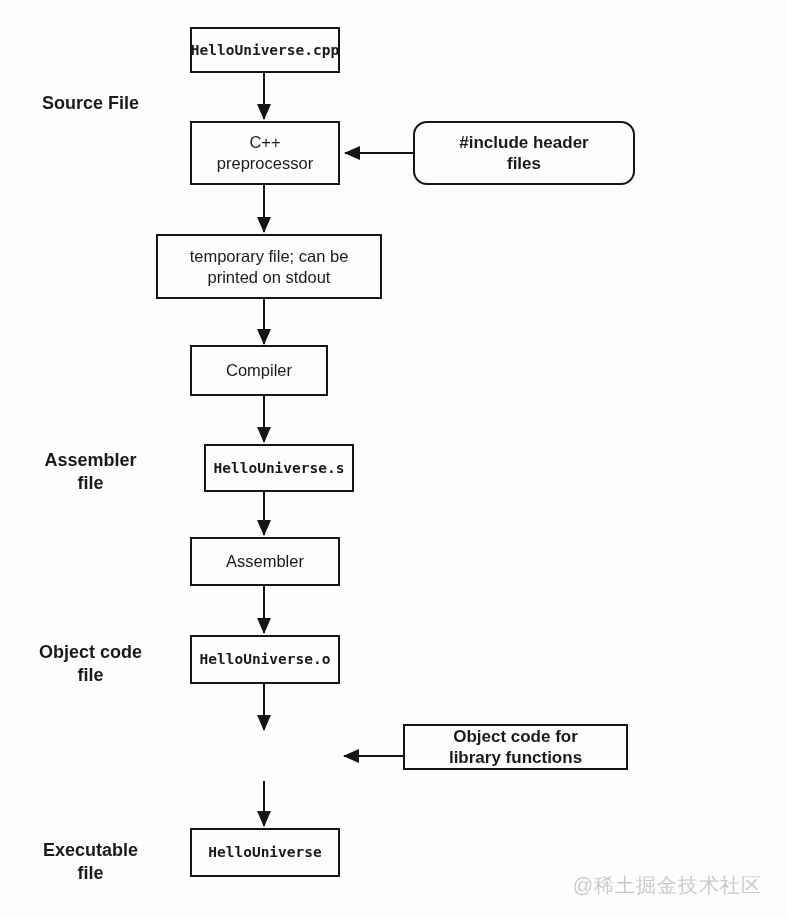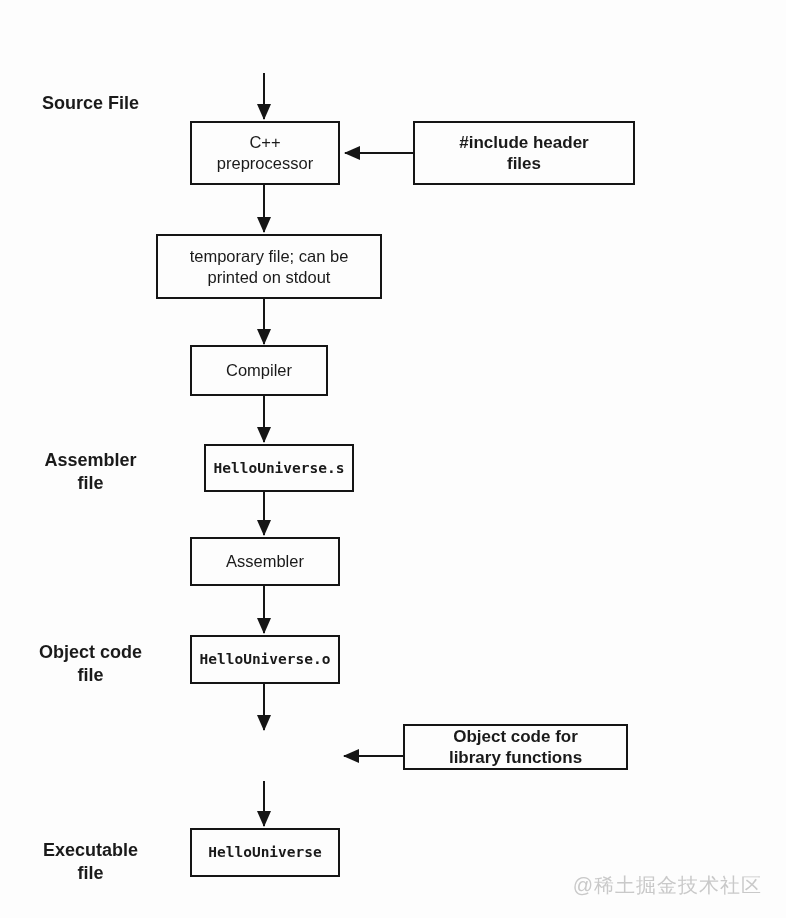--- a/index.html
+++ b/index.html
@@ -94,39 +94,40 @@
   </svg>
 
   <div class="stage-label" style="left:8px; top:92px;">Source File</div>
   <div class="stage-label" style="left:8px; top:449px;">Assembler
 file</div>
   <div class="stage-label" style="left:8px; top:641px;">Object code
 file</div>
   <div class="stage-label" style="left:8px; top:839px;">Executable
 file</div>
 
+  <div class="box file-box" style="left:190px; top:27px; width:150px; height:46px;">HelloUniverse.cpp</div>
 
   <div class="box proc-box" style="left:190px; top:121px; width:150px; height:64px;">C++
 preprocessor</div>
 
   <div class="box proc-box" style="left:156px; top:234px; width:226px; height:65px;">temporary file; can be
 printed on stdout</div>
 
   <div class="box proc-box" style="left:190px; top:345px; width:138px; height:51px;">Compiler</div>
 
   <div class="box file-box" style="left:204px; top:444px; width:150px; height:48px;">HelloUniverse.s</div>
 
   <div class="box proc-box" style="left:190px; top:537px; width:150px; height:49px;">Assembler</div>
 
   <div class="box file-box" style="left:190px; top:635px; width:150px; height:49px;">HelloUniverse.o</div>
 
 
   <div class="box file-box" style="left:190px; top:828px; width:150px; height:49px;">HelloUniverse</div>
 
-  <div class="box note-box" style="left:413px; top:121px; width:222px; height:64px;">#include header
+  <div class="box note-box" style="left:413px; top:121px; width:222px; height:64px;border-radius:14px;">#include header
 files</div>
 
   <div class="box note-box" style="left:403px; top:724px; width:225px; height:46px;">Object code for
 library functions</div>
 
   <div class="watermark">@稀土掘金技术社区</div>
 
 </div>
 
 </body></html>

